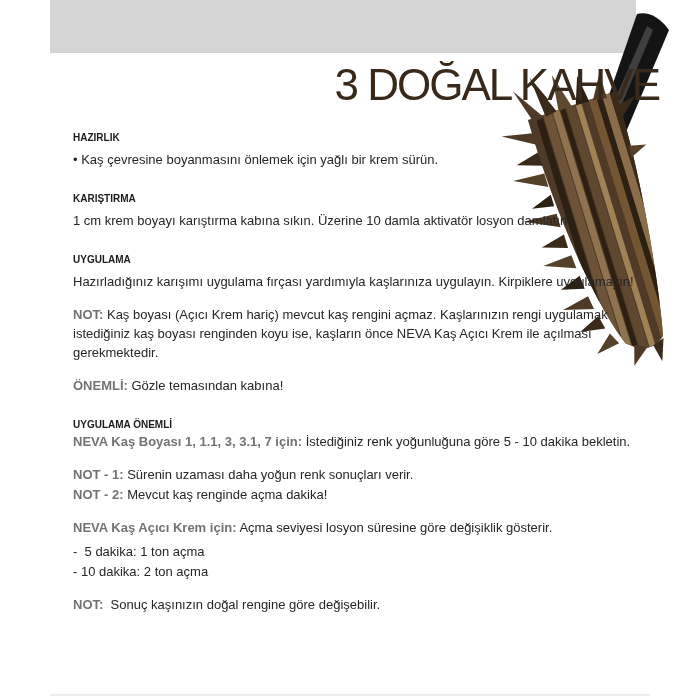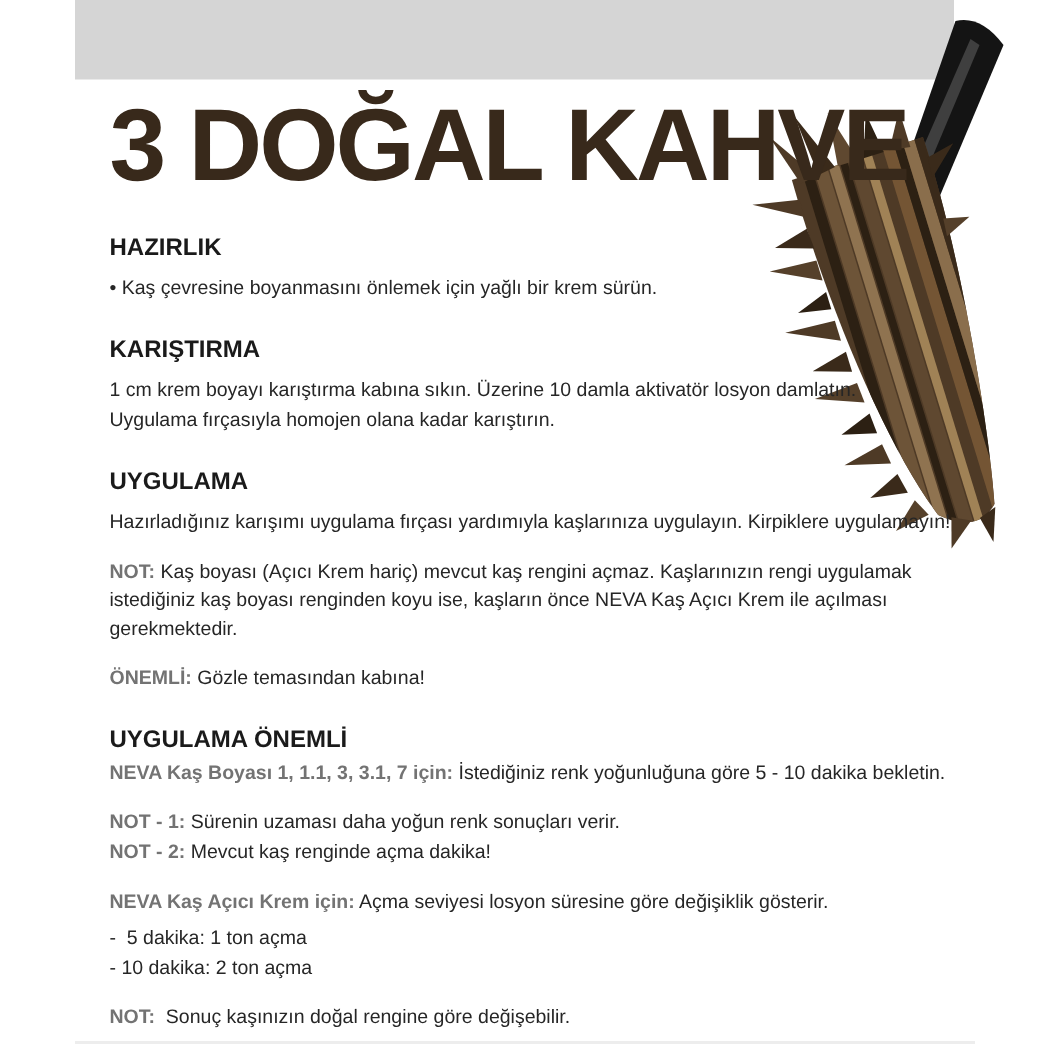--- a/index.html
+++ b/index.html
@@ -8,26 +8,27 @@
     background:#ffffff;
     font-family:"Liberation Sans","DejaVu Sans",sans-serif;
     color:#262626;
   }
   .band{position:absolute;left:50px;top:0;width:586px;height:53px;background:#d5d5d5;}
   .bottom-line{position:absolute;left:50px;top:694px;width:600px;height:2px;background:#ededed;}
   .brush{position:absolute;left:430px;top:0;pointer-events:none;}
   .content{position:absolute;left:73px;top:62px;width:586px;}
   h1{
     margin:0 0 2px 0;
-    font-size:68px;line-height:1.05;font-weight:bold;letter-spacing:-2px;
+    font-size:44px;line-height:1.05;font-weight:normal;letter-spacing:-2px;
     color:#38291b;
+    text-align:right;
   }
   h3{
     margin:24px 0 7px 0;
-    font-size:16px;font-weight:bold;color:#1a1a1a;letter-spacing:0;
+    font-size:10px;font-weight:bold;color:#1a1a1a;letter-spacing:0;
   }
   p{margin:0 0 5px 0;font-size:13px;line-height:19px;}
   .t{white-space:pre-wrap;}
   b.lb{font-weight:bold;color:#737373;white-space:pre-wrap;}
   .mt14{margin-top:14px;}
   .tight{margin-bottom:1px;}
 </style>
 </head>
 <body>
 
@@ -89,21 +90,20 @@
   <h1>3 DOĞAL KAHVE</h1>
 
   <section>
     <h3>HAZIRLIK</h3>
     <p><span class="t">• Kaş çevresine boyanmasını önlemek için yağlı bir krem sürün.</span></p>
   </section>
 
   <section>
     <h3>KARIŞTIRMA</h3>
     <p class="tight"><span class="t">1 cm krem boyayı karıştırma kabına sıkın. Üzerine 10 damla aktivatör losyon damlatın.</span></p>
-    <p><span class="t">Uygulama fırçasıyla homojen olana kadar karıştırın.</span></p>
   </section>
 
   <section>
     <h3>UYGULAMA</h3>
     <p><span class="t">Hazırladığınız karışımı uygulama fırçası yardımıyla kaşlarınıza uygulayın. Kirpiklere uygulamayın!</span></p>
     <p class="mt14"><b class="lb">NOT:</b><span class="t"> Kaş boyası (Açıcı Krem hariç) mevcut kaş rengini açmaz. Kaşlarınızın rengi uygulamak istediğiniz kaş boyası renginden koyu ise, kaşların önce NEVA Kaş Açıcı Krem ile açılması gerekmektedir.</span></p>
     <p class="mt14"><b class="lb">ÖNEMLİ:</b><span class="t"> Gözle temasından kabına!</span></p>
   </section>
 
   <section>

